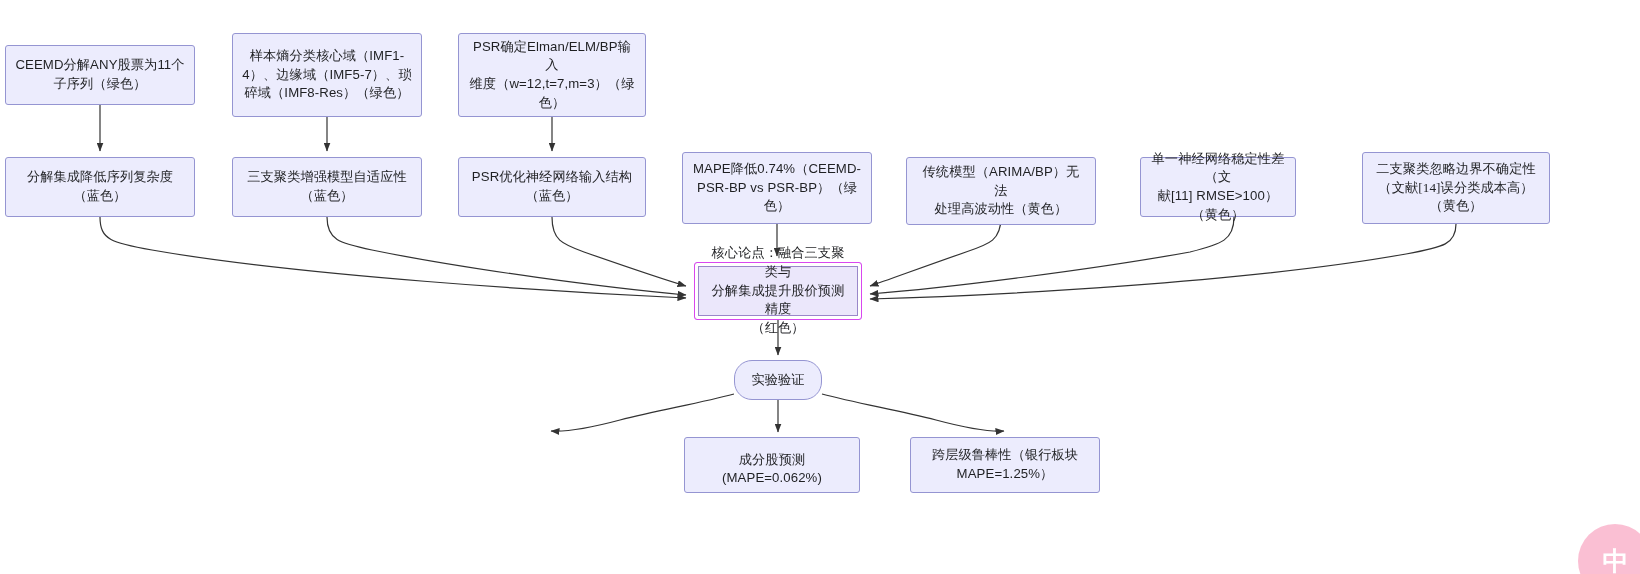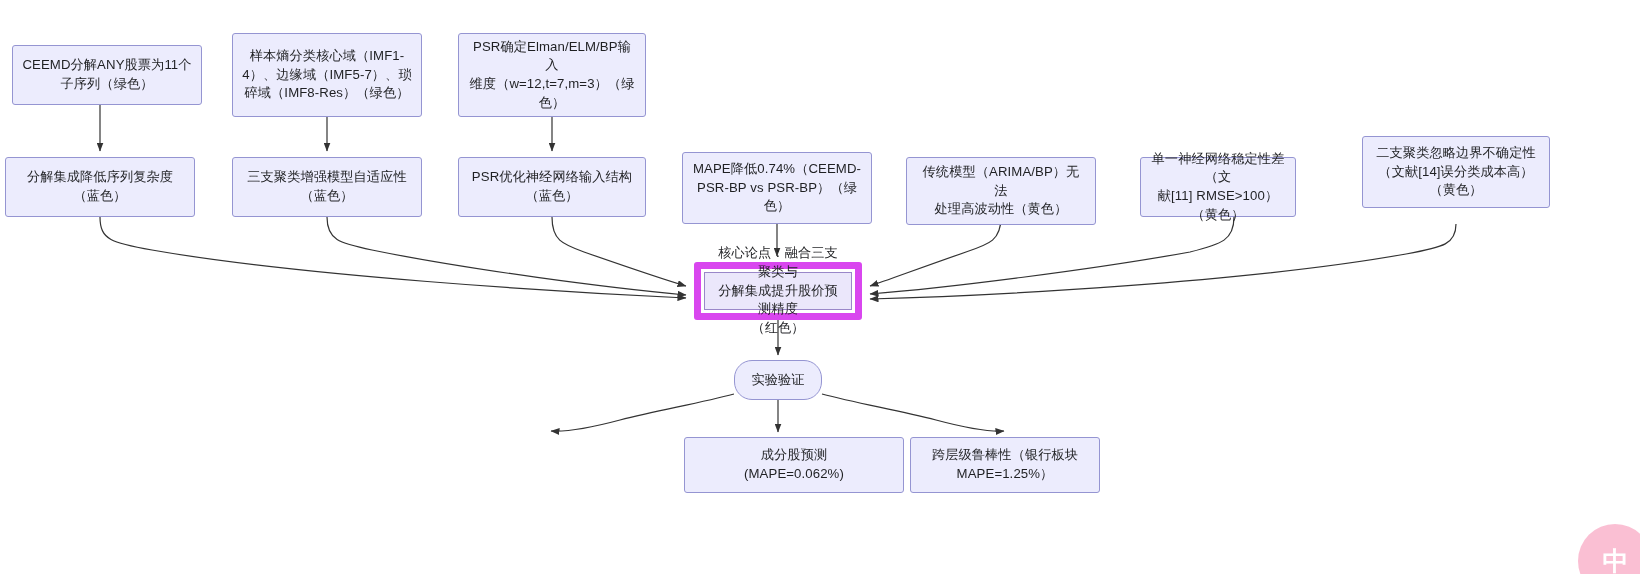--- a/index.html
+++ b/index.html
@@ -38,21 +38,21 @@
     align-items: center;
     justify-content: center;
     text-align: center;
     color: #1f2023;
     font-size: 13.2px;
     line-height: 1.42;
     padding: 4px 9px;
     letter-spacing: 0.1px;
   }
   .node.core {
-    border: 7px solid #d946ef;
+    border: 1px solid #d946ef;
     background: #ebe7fb;
     box-shadow: inset 0 0 0 3px #ffffff, inset 0 0 0 4px #9a87c9;
     padding: 0 12px;
   }
   .node-text {
     display: block;
     white-space: pre-line;
   }
   #watermark {
     position: absolute;
@@ -97,21 +97,21 @@
     <path class="edge-path" d="M1234,217 C1234,240 1222,244 1190,252 C1090,270 946,288 870,294" marker-end="url(#arrowhead)"></path>
     <path class="edge-path" d="M1456,224 C1456,244 1444,247 1406,254 C1250,282 990,296 870,299" marker-end="url(#arrowhead)"></path>
 
     <path class="edge-path" d="M778,320 L778,355" marker-end="url(#arrowhead)"></path>
 
     <path class="edge-path" d="M734,394 C700,403 660,410 620,420 C590,428 566,432 551,431" marker-end="url(#arrowhead)"></path>
     <path class="edge-path" d="M778,400 L778,432" marker-end="url(#arrowhead)"></path>
     <path class="edge-path" d="M822,394 C856,403 896,410 936,420 C966,428 990,432 1004,431" marker-end="url(#arrowhead)"></path>
   </svg>
 
-  <div class="node" style="left:12px; top:45px; width:190px; height:60px;">
+  <div class="node" style="left:5px; top:45px; width:190px; height:60px;">
     <span class="node-text">CEEMD分解ANY股票为11个
 子序列（绿色）</span>
   </div>
 
   <div class="node" style="left:232px; top:33px; width:190px; height:84px;">
     <span class="node-text">样本熵分类核心域（IMF1-
 4）、边缘域（IMF5-7）、琐
 碎域（IMF8-Res）（绿色）</span>
   </div>
 
@@ -145,38 +145,38 @@
   <div class="node" style="left:906px; top:157px; width:190px; height:68px;">
     <span class="node-text">传统模型（ARIMA/BP）无法
 处理高波动性（黄色）</span>
   </div>
 
   <div class="node" style="left:1140px; top:157px; width:156px; height:60px;">
     <span class="node-text">单一神经网络稳定性差（文
 献[11] RMSE&gt;100）（黄色）</span>
   </div>
 
-  <div class="node" style="left:1362px; top:136px; width:188px; height:72px;">
+  <div class="node" style="left:1362px; top:152px; width:188px; height:72px;font-family:Liberation Serif, serif;">
     <span class="node-text">二支聚类忽略边界不确定性
 （文献[14]误分类成本高）
 （黄色）</span>
   </div>
 
   <div class="node core" style="left:694px; top:262px; width:168px; height:58px;">
     <span class="node-text">核心论点：融合三支聚类与
 分解集成提升股价预测精度
 （红色）</span>
   </div>
 
   <div class="node" style="left:734px; top:360px; width:88px; height:40px;border-radius:18px;">
     <span class="node-text">实验验证</span>
   </div>
 
 
-  <div class="node" style="left:684px; top:437px; width:220px; height:56px;">
+  <div class="node" style="left:684px; top:437px; width:176px; height:56px;align-items:flex-end;">
     <span class="node-text">成分股预测
 (MAPE=0.062%)</span>
   </div>
 
   <div class="node" style="left:910px; top:437px; width:190px; height:56px;">
     <span class="node-text">跨层级鲁棒性（银行板块
 MAPE=1.25%）</span>
   </div>
 
   <div id="watermark" style="left:1578px; top:524px;">

